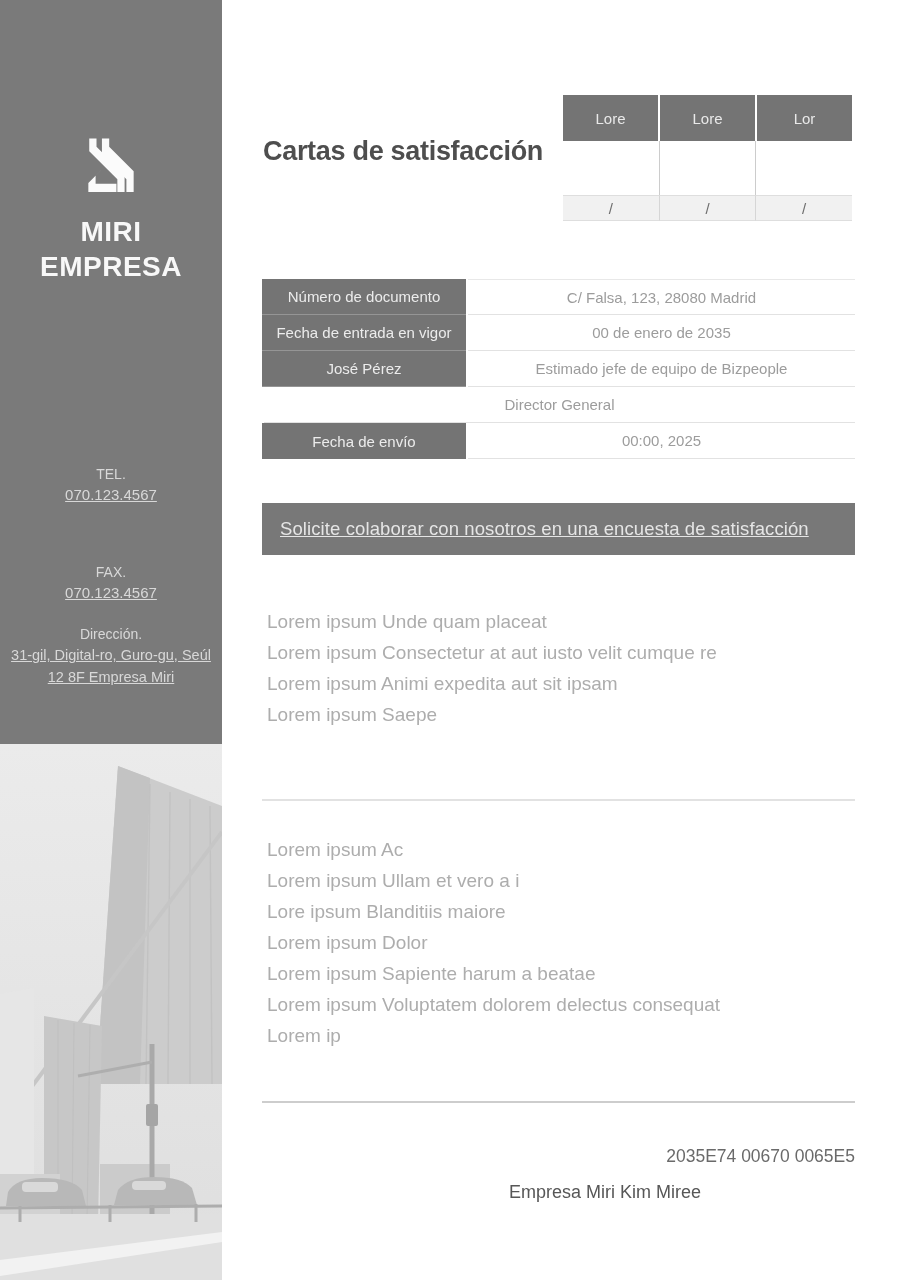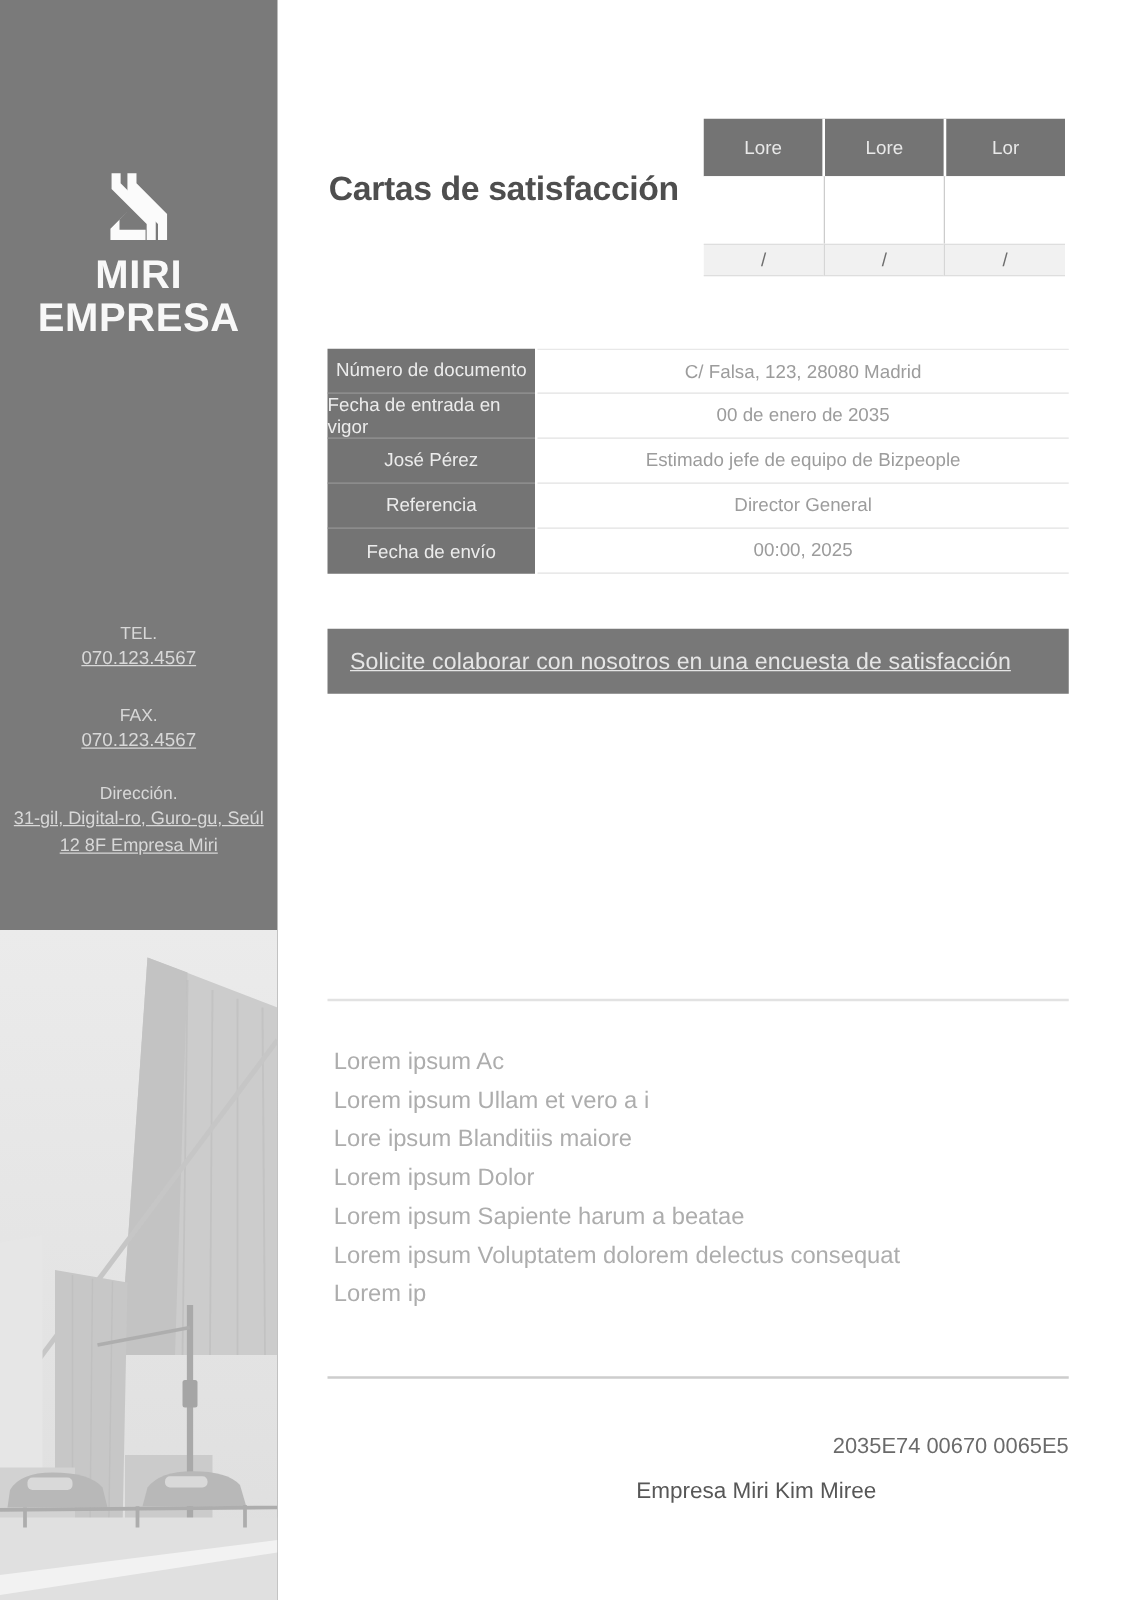--- a/index.html
+++ b/index.html
@@ -11,27 +11,27 @@
   }
 
   
   .sidebar {
     position:absolute; left:0; top:0; width:222px; height:1280px;
     background:var(--color-sidebar, #7a7a7a);
   }
   .logo-block { position:absolute; top:138px; left:0; width:222px; text-align:center; }
   .logo-block svg { display:inline-block; }
   .company-name {
-    color:#f8f8f8; font-weight:700;
-    font-size:32px; line-height:35px; letter-spacing:0.5px;
+    margin-top:13px; color:#f8f8f8; font-weight:700;
+    font-size:28px; line-height:35px; letter-spacing:0.5px;
   }
   .contact-block { position:absolute; left:0; width:222px; text-align:center; color:#d8d8d8; }
   .contact-label { font-size:14px; line-height:20px; }
   .contact-value { font-size:15px; line-height:21px;text-decoration:underline; }
-  .contact-tel { top:496px; }
+  .contact-tel { top:464px; }
   .contact-fax { top:562px; }
   .contact-dir { top:624px; }
   .contact-dir .contact-value { font-size:14.5px; line-height:22px; padding:0 4px; }
 
   .photo {
     position:absolute; left:0; top:744px; width:222px; height:536px; overflow:hidden;
   }
   .photo svg { display:block; width:222px; height:536px; }
 
   
@@ -52,21 +52,21 @@
   .mini-foot .mini-cell {
     height:26px; background:#f1f1f1; color:#6d6d6d;
     border-top:1px solid #dedede; border-bottom:1px solid #dedede;
   }
   .mini-foot .mini-cell + .mini-cell { border-left:1px solid #d6d6d6; }
 
   
   .info-table { position:absolute; left:262px; top:279px; width:593px; font-size:15px; }
   .info-row { display:flex; height:36px; }
   .info-label {
-    width:166px; background:var(--color-table-header, #747474); color:#ececec;
+    width:204px; background:var(--color-table-header, #747474); color:#ececec;
     display:flex; align-items:center; justify-content:center;
   }
   .info-row:not(:last-child) .info-label { border-bottom:1px solid #959595; }
   .info-value {
     flex:1; margin-left:2px; color:#9c9c9c;
     display:flex; align-items:center; justify-content:center;
     border-bottom:1px solid #e2e2e2;
   }
   .info-row:first-child .info-value { border-top:1px solid #e8e8e8; }
 
@@ -214,31 +214,36 @@
     </div>
     <div class="info-row">
       <div class="info-label">Fecha de entrada en vigor</div>
       <div class="info-value">00 de enero de 2035</div>
     </div>
     <div class="info-row">
       <div class="info-label">José Pérez</div>
       <div class="info-value">Estimado jefe de equipo de Bizpeople</div>
     </div>
     <div class="info-row">
-      <div class="info-label">Referencia</div>
       <div class="info-value">Director General</div>
     </div>
     <div class="info-row">
       <div class="info-label">Fecha de envío</div>
       <div class="info-value">00:00, 2025</div>
     </div>
   </div>
 
   <div class="banner">Solicite colaborar con nosotros en una encuesta de satisfacción</div>
 
+  <ul class="lorem-list lorem-list-1">
+    <li>Lorem ipsum Unde quam placeat</li>
+    <li>Lorem ipsum Consectetur at aut iusto velit cumque re</li>
+    <li>Lorem ipsum Animi expedita aut sit ipsam</li>
+    <li>Lorem ipsum Saepe</li>
+  </ul>
 
   <div class="divider divider-1"></div>
 
   <ul class="lorem-list lorem-list-2">
     <li>Lorem ipsum Ac</li>
     <li>Lorem ipsum Ullam et vero a i</li>
     <li>Lore ipsum Blanditiis maiore</li>
     <li>Lorem ipsum Dolor</li>
     <li>Lorem ipsum Sapiente harum a beatae</li>
     <li>Lorem ipsum Voluptatem dolorem delectus consequat</li>

